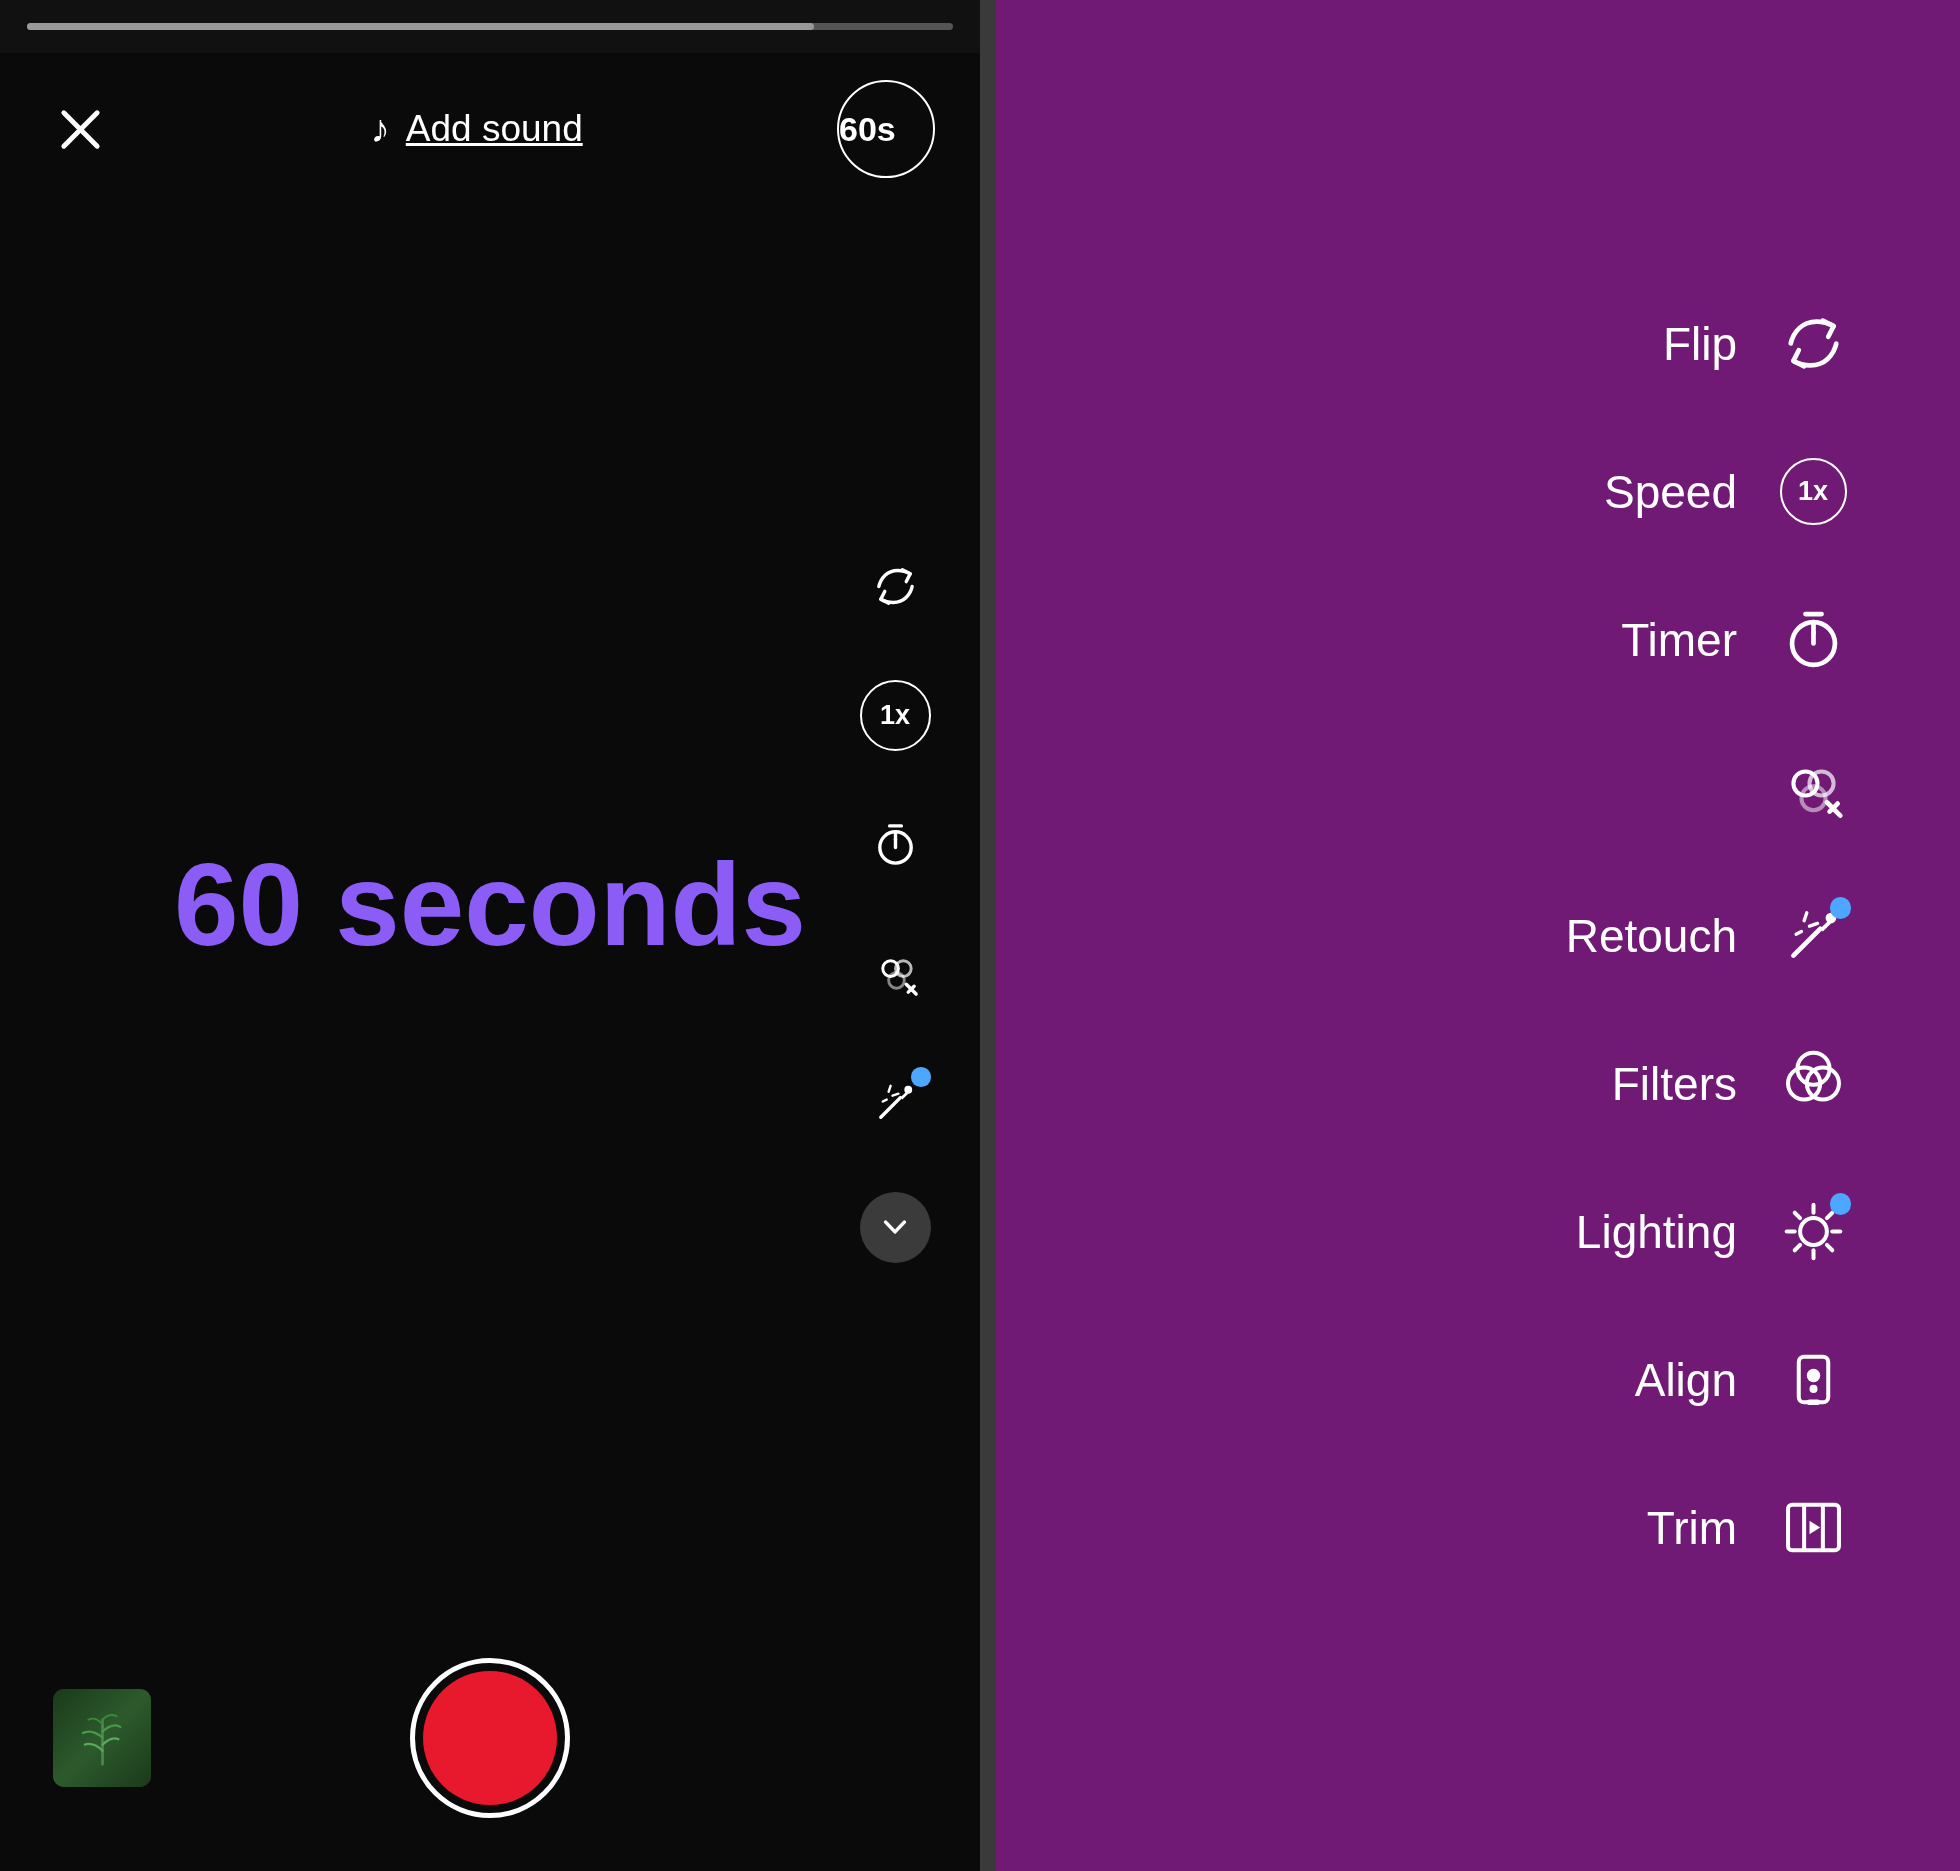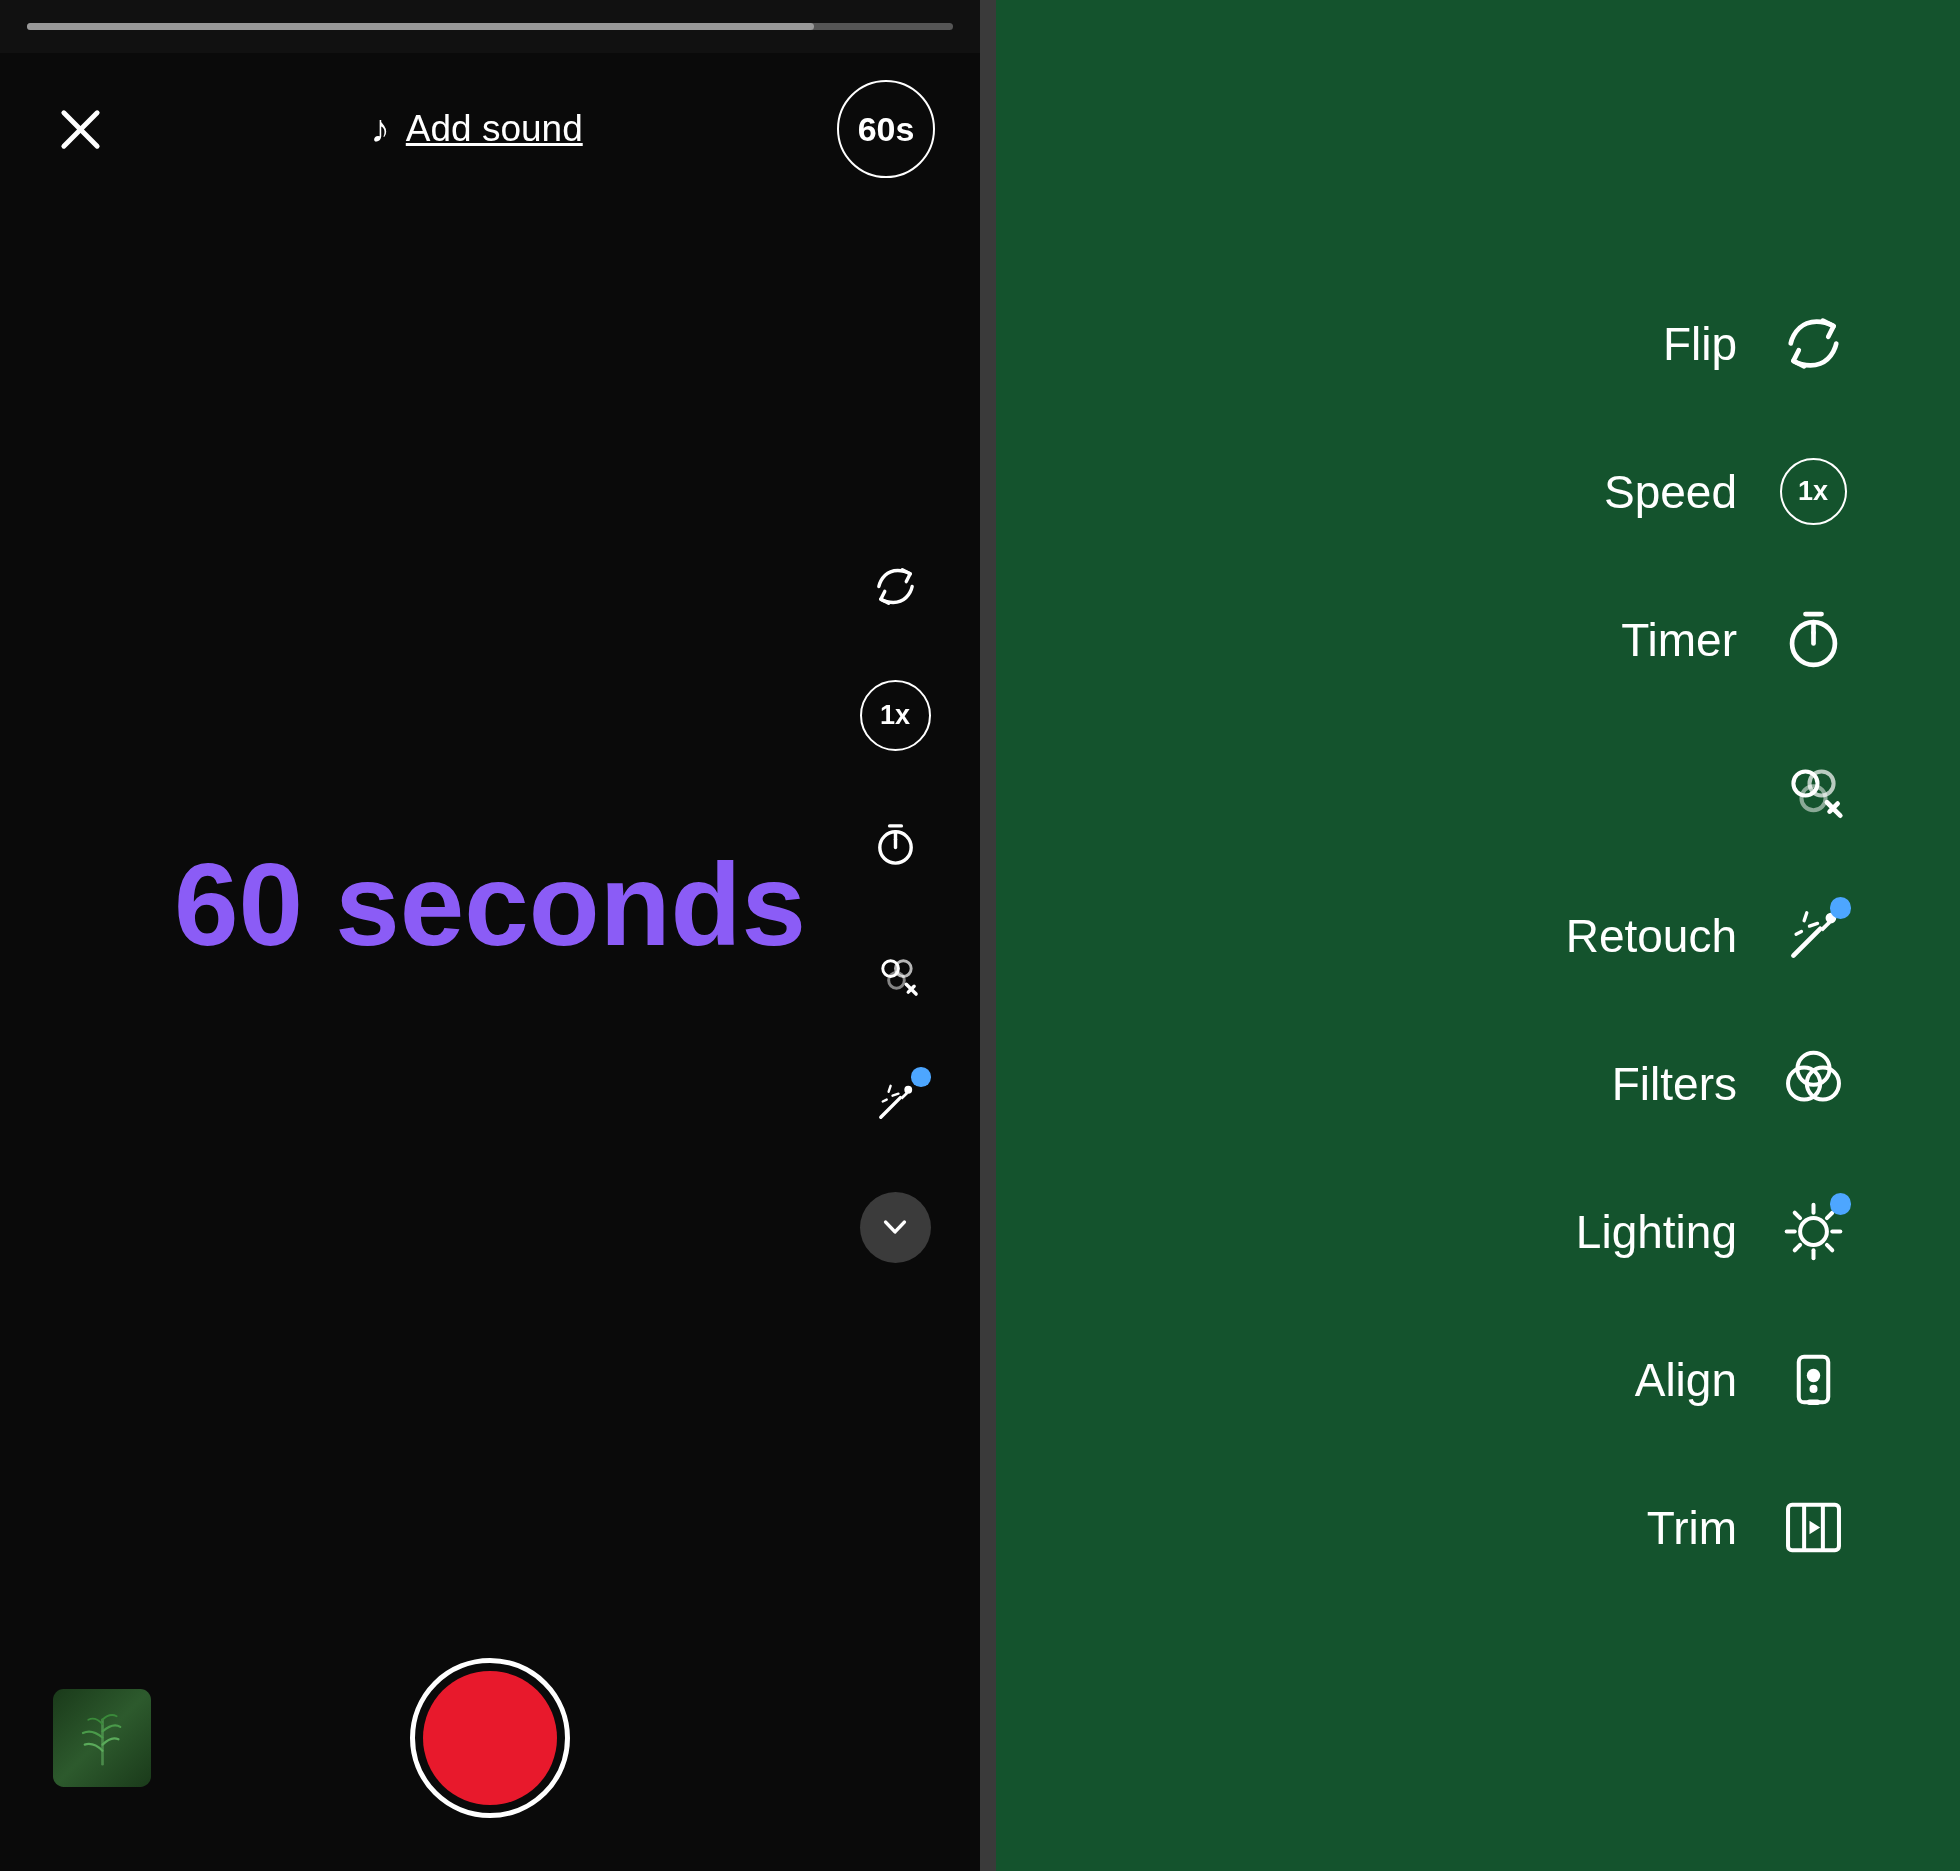--- a/index.html
+++ b/index.html
@@ -86,21 +86,21 @@
       text-decoration: underline;
     }
 
     .duration-badge {
       width: 98px;
       height: 98px;
       border-radius: 50%;
       border: 2.7px solid #fff;
       display: flex;
       align-items: center;
-      justify-content: center;
+      justify-content: flex-start;
       cursor: pointer;
     }
 
     .duration-text {
       color: #fff;
       font-size: 34px;
       font-weight: 600;
     }
 
     
@@ -242,21 +242,21 @@
     
     .divider {
       width: 16px;
       height: 1871px;
       background: #3a3a3a;
     }
 
     
     .right-panel {
       flex: 1;
-      background: #14532d;
+      background: #701a75;
       display: flex;
       flex-direction: column;
       align-items: flex-end;
       justify-content: center;
       padding: 71px 107px;
       gap: 0;
     }
 
     .menu-item {
       display: flex;

